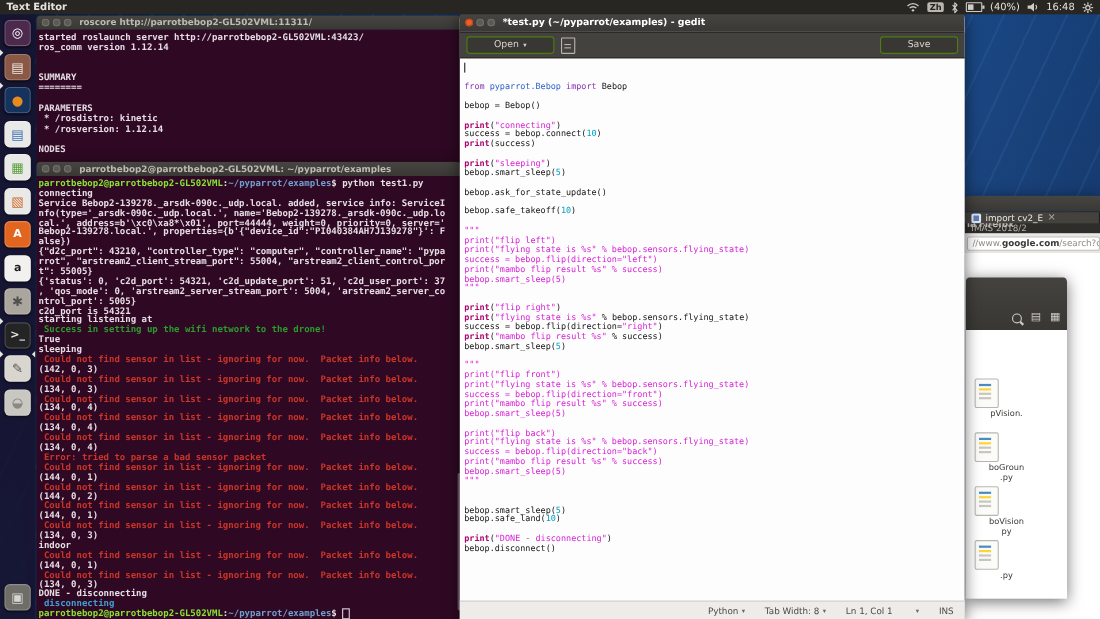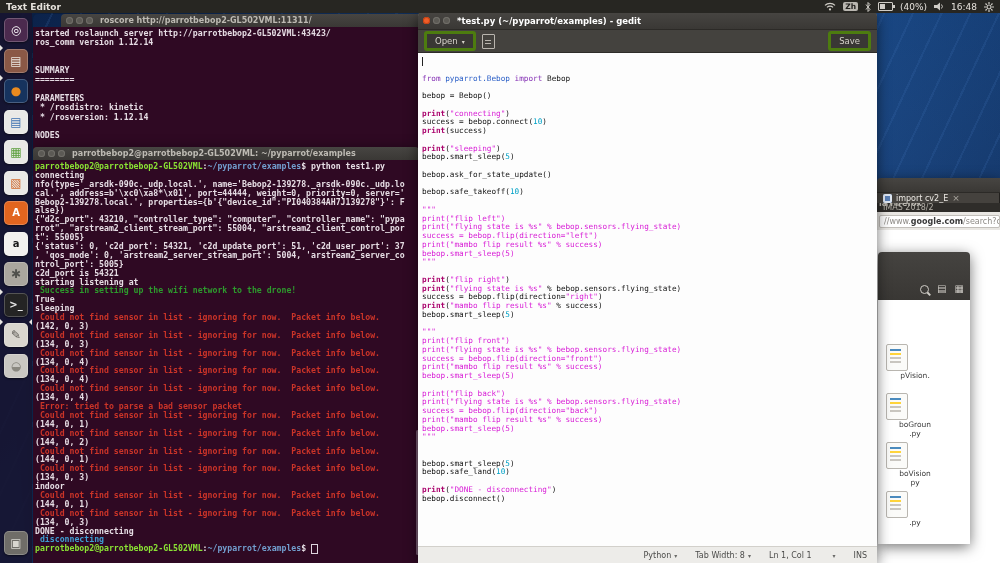--- a/index.html
+++ b/index.html
@@ -48,22 +48,22 @@
   .c-red{color:#cb3428;font-weight:bold}.c-ok{color:#2d9a2d}.c-cyan{color:#3f9fd4}
   .c-cur{display:inline-block;width:4.5px;height:8px;border:1px solid #ddd3dc;vertical-align:-1px;}
   .tscroll{position:absolute;right:0;width:3px;background:rgba(210,195,210,.45);border-radius:2px;}
   
   #gedit{background:#fdfdfd;}
   #gedit .tbar{height:17px;}
   #gedit .tbar .ttl{color:#fff;font-size:8.5px;}
   #gedit .circ.close{background:#ef5e29;box-shadow:inset 0 0 0 1px #c74315;}
   .gtoolbar{height:22px;background:#44423e;display:flex;align-items:center;
     padding:0 6px;gap:6px;border-bottom:1px solid #2e2c29;}
-  .gbtn{background:#393734;border:3px solid #4d7c0f;border-radius:3px;color:#d6d2cb;
-    font-size:8.5px;padding:2px 8px;display:flex;align-items:center;gap:4px;}
+  .gbtn{background:#393734;border:1px solid #4d7c0f;border-radius:3px;color:#d6d2cb;
+    font-size:8.5px;padding:2px 24px;display:flex;align-items:center;gap:4px;}
   .gbtn .caret{font-size:6px;}
   .newdoc{width:11px;height:13px;border:1px solid #b9b5ae;border-radius:1px;position:relative;}
   .newdoc:after{content:"";position:absolute;left:2px;top:5px;width:6px;height:1px;
     background:#b9b5ae;box-shadow:0 3px 0 #b9b5ae;}
   .gsave{margin-left:auto;}
   #code{position:absolute;left:0;right:6px;top:41px;bottom:16px;overflow:hidden;
     font-family:"DejaVu Sans Mono",monospace;font-size:7.7px;padding:4px 0 0 4px;}
   #code .tline{height:8.75px;line-height:8.75px;}
   .c-pl{color:#141414}.c-kw{color:#8531b5}.c-mod{color:#2b5fc7}
   .c-bi{color:#aa046d;font-weight:bold}.c-str{color:#d81ed6}
@@ -194,21 +194,21 @@
         <span class="g" style="color: rgb(85, 83, 78);">✎</span>
       </div>
       <div class="ltile" style="top: 340.5px; background: rgb(201, 199, 194);">
         <span class="g" style="color: rgb(138, 136, 128);">◒</span>
       </div>
       <div class="ltile" style="bottom: 8px; top: auto; background: rgb(111, 109, 104);">
         <span class="g" style="color:#d8d6d0">▣</span>
       </div>
     </div>
 
-  <div class="win" id="t1win" style="left:33px;top:14px;width:387px;height:135px;z-index:2;padding-left:28px;">
+  <div class="win" id="t1win" style="left:33px;top:14px;width:387px;height:135px;z-index:2;">
     <div class="tbar">
       <span class="circ"></span>
       <span class="circ"></span>
       <span class="circ"></span>
       <span class="ttl">roscore http://parrotbebop2-GL502VML:11311/</span>
     </div>
     <div class="termbody" id="t1" style="top:13px;">
         <div class="tline"><span class="c-w">started roslaunch server http://parrotbebop2-GL502VML:43423/</span></div>
         <div class="tline"><span class="c-w">ros_comm version 1.12.14</span></div>
         <div class="tline">&nbsp;</div>
@@ -227,20 +227,21 @@
   <div class="win" id="t2win" style="left:33px;top:147px;width:386px;height:416px;z-index:3;">
     <div class="tbar">
       <span class="circ"></span>
       <span class="circ"></span>
       <span class="circ"></span>
       <span class="ttl">parrotbebop2@parrotbebop2-GL502VML: ~/pyparrot/examples</span>
     </div>
     <div class="termbody" id="t2" style="top:13px;">
         <div class="tline"><span class="c-g">parrotbebop2@parrotbebop2-GL502VML</span><span class="c-w">:</span><span class="c-b">~/pyparrot/examples</span><span class="c-w">$ python test1.py</span></div>
         <div class="tline"><span class="c-w">connecting</span></div>
+        <div class="tline"><span class="c-w">Service Bebop2-139278._arsdk-090c._udp.local. added, service info: ServiceI</span></div>
         <div class="tline"><span class="c-w">nfo(type='_arsdk-090c._udp.local.', name='Bebop2-139278._arsdk-090c._udp.lo</span></div>
         <div class="tline"><span class="c-w">cal.', address=b'\xc0\xa8*\x01', port=44444, weight=0, priority=0, server='</span></div>
         <div class="tline"><span class="c-w">Bebop2-139278.local.', properties={b'{"device_id":"PI040384AH7J139278"}': F</span></div>
         <div class="tline"><span class="c-w">alse})</span></div>
         <div class="tline"><span class="c-w">{"d2c_port": 43210, "controller_type": "computer", "controller_name": "pypa</span></div>
         <div class="tline"><span class="c-w">rrot", "arstream2_client_stream_port": 55004, "arstream2_client_control_por</span></div>
         <div class="tline"><span class="c-w">t": 55005}</span></div>
         <div class="tline"><span class="c-w">{'status': 0, 'c2d_port': 54321, 'c2d_update_port': 51, 'c2d_user_port': 37</span></div>
         <div class="tline"><span class="c-w">, 'qos_mode': 0, 'arstream2_server_stream_port': 5004, 'arstream2_server_co</span></div>
         <div class="tline"><span class="c-w">ntrol_port': 5005}</span></div>

